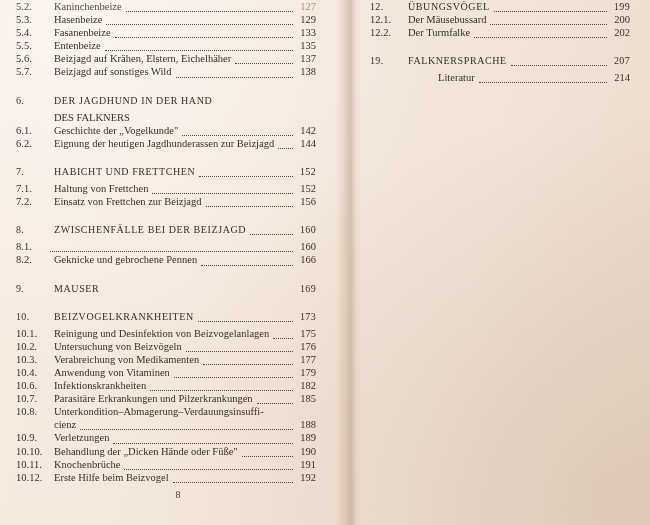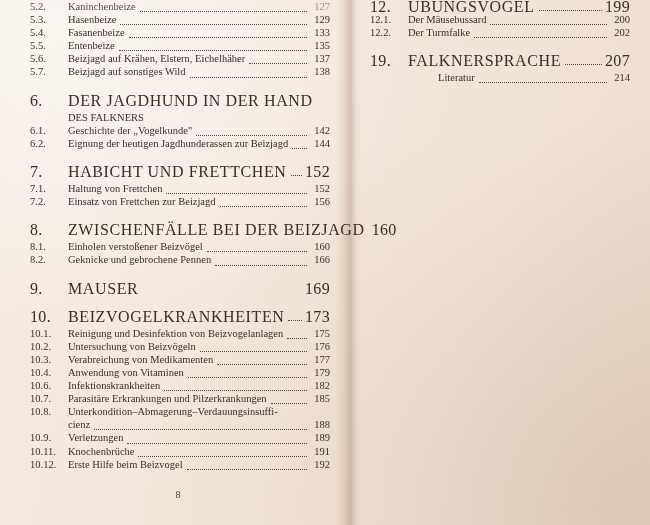--- a/index.html
+++ b/index.html
@@ -41,21 +41,21 @@
        rgba(140,105,80,0.30) 55%,
        rgba(200,170,140,0.10) 80%,
        rgba(170,135,105,0.00) 100%);
     pointer-events: none;
   }
   .col {
     position: absolute;
     top: 0;
   }
   .col-left {
-    left: 30px;
+    left: 16px;
     width: 300px;
   }
   .col-right {
     left: 370px;
     width: 260px;
   }
 
   .toc-entry {
     position: relative;
     font-size: 10.5px;
@@ -87,23 +87,22 @@
   }
   .toc-entry.nodots .dots {
     border-bottom: none;
   }
 
   
   .lvl2 .num { width: 30px; }
   .lvl2 .title { padding-left: 8px; }
 
   .lvl1 {
-    font-size: 16px;
+    font-size: 10px;
     letter-spacing: 0.35px;
-    align-items: center;
   }
   .lvl1 .num { width: 30px; }
   .lvl1 .title {
     padding-left: 8px;
     letter-spacing: 0.6px;
   }
   .chapter {
     margin-top: 15px;
     margin-bottom: 4px;
   }
@@ -217,21 +216,20 @@
         <span class="page-no">156</span>
       </div>
       <div class="toc-entry lvl1 chapter">
         <span class="num">8.</span>
         <span class="title">ZWISCHENFÄLLE BEI DER BEIZJAGD</span>
         <span class="dots"></span>
         <span class="page-no">160</span>
       </div>
       <div class="toc-entry lvl2">
         <span class="num">8.1.</span>
-        <span class="title">Einholen verstoßener Beizvögel</span>
         <span class="dots"></span>
         <span class="page-no">160</span>
       </div>
       <div class="toc-entry lvl2">
         <span class="num">8.2.</span>
         <span class="title">Geknicke und gebrochene Pennen</span>
         <span class="dots"></span>
         <span class="page-no">166</span>
       </div>
       <div class="toc-entry lvl1 chapter nodots">
@@ -291,20 +289,26 @@
       <div class="toc-entry" style="padding-left: 38px;">
         <span class="title" style="padding-left: 0px;">cienz</span>
         <span class="dots"></span>
         <span class="page-no">188</span>
       </div>
       <div class="toc-entry lvl2">
         <span class="num">10.9.</span>
         <span class="title">Verletzungen</span>
         <span class="dots"></span>
         <span class="page-no">189</span>
+      </div>
+      <div class="toc-entry lvl2">
+        <span class="num">10.10.</span>
+        <span class="title">Behandlung der „Dicken Hände oder Füße"</span>
+        <span class="dots"></span>
+        <span class="page-no">190</span>
       </div>
       <div class="toc-entry lvl2">
         <span class="num">10.11.</span>
         <span class="title">Knochenbrüche</span>
         <span class="dots"></span>
         <span class="page-no">191</span>
       </div>
       <div class="toc-entry lvl2">
         <span class="num">10.12.</span>
         <span class="title">Erste Hilfe beim Beizvogel</span>

